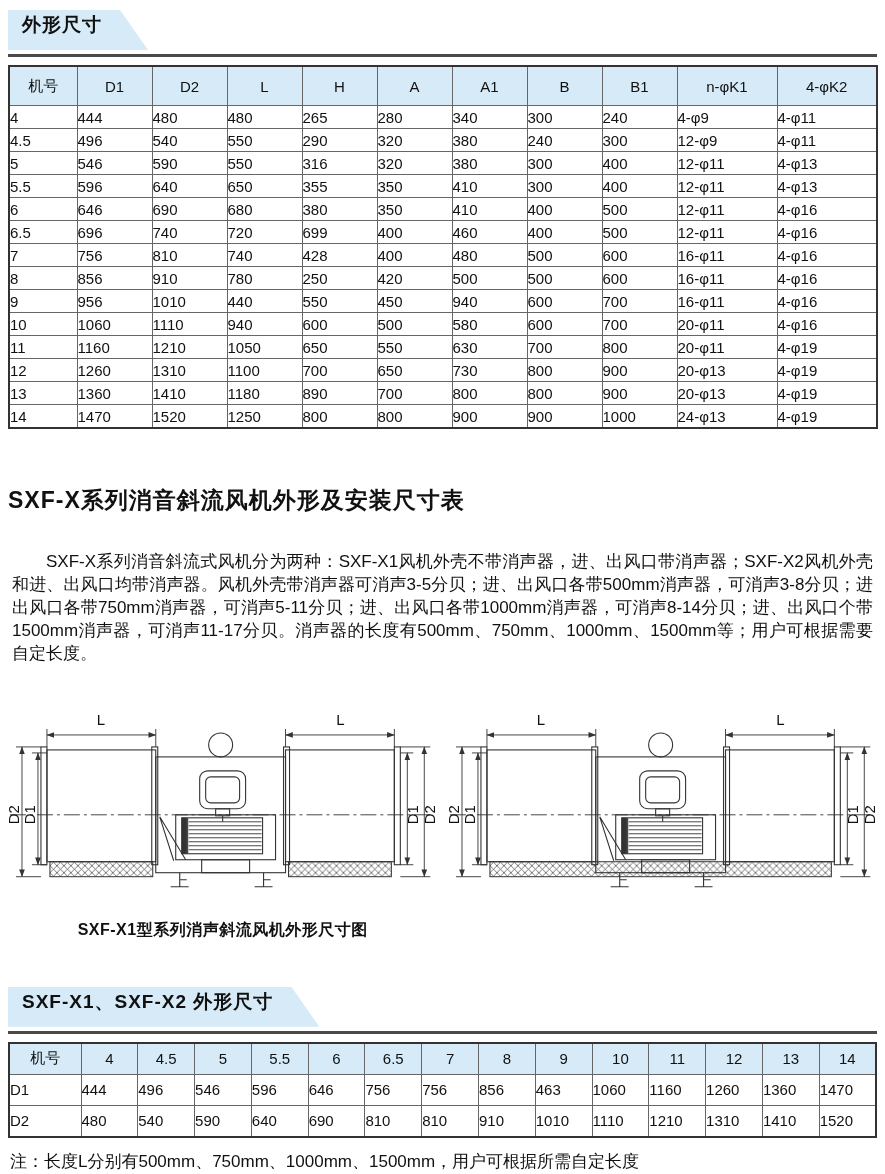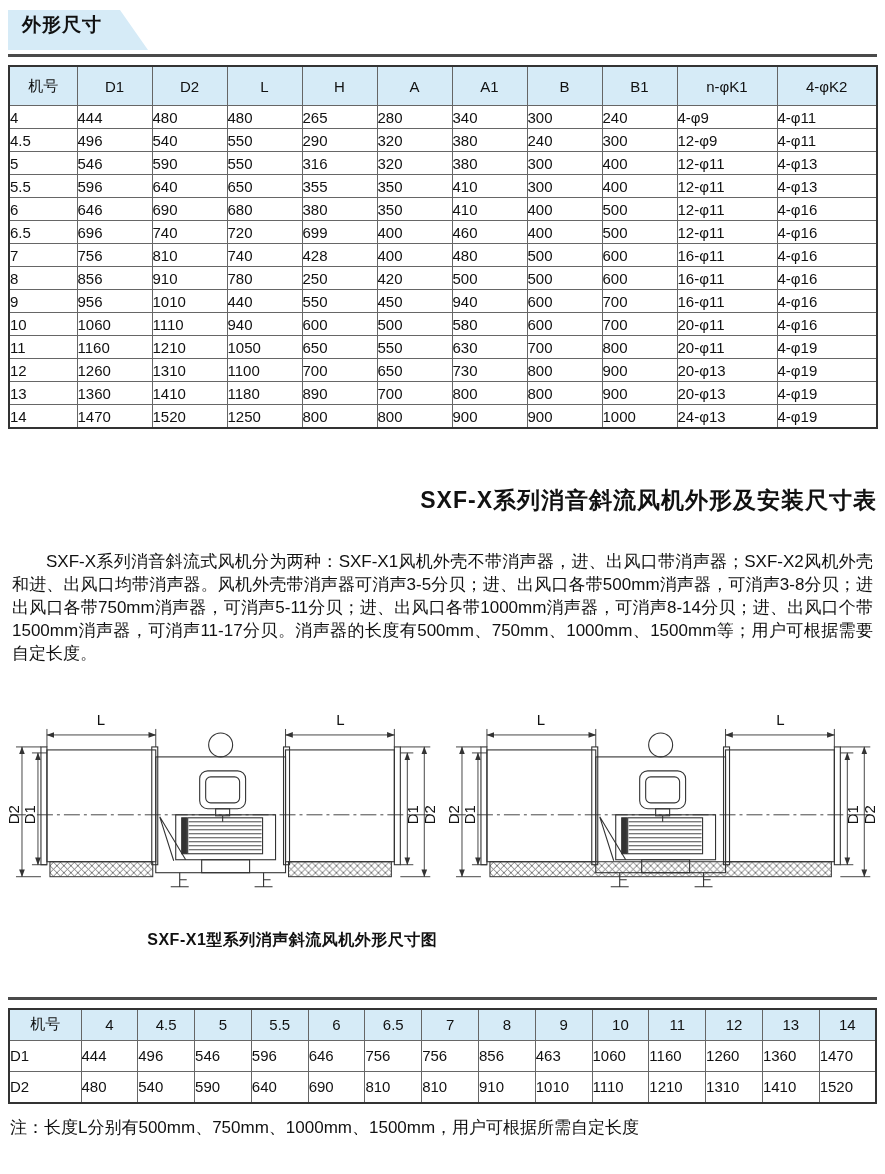--- a/index.html
+++ b/index.html
@@ -15,27 +15,27 @@
         border:2px solid #333;}
   th,td{border:1px solid #666;font-weight:normal;padding:0;overflow:hidden;white-space:nowrap;}
   #dim-table{margin-top:8px;font-size:15px;}
   #dim-table th{height:38px;background:#d6ebf7;}
   #dim-table td{height:22px;background:#fff;}
   #size-table{margin-top:8px;font-size:15px;}
   #size-table th{height:30px;background:#d6ebf7;}
   #size-table td{height:30px;background:#fff;}
   td.rowhead{background:#d6ebf7;}
 
-  h1.title{font-size:23px;text-align:right;margin:56px 0 0 0;letter-spacing:1px;}
+  h1.title{font-size:23px;text-align:left;margin:56px 0 0 0;letter-spacing:1px;}
   p.desc{font-size:17px;line-height:23px;margin:34px 4px 0 4px;text-indent:2em;text-align:justify;}
 
   .drawings{display:flex;justify-content:space-between;margin-top:40px;}
   figure{margin:0;width:49.4%;}
   figure svg{width:100%;height:auto;display:block;}
-  figcaption{text-align:right;font-weight:bold;font-size:16px;margin-top:15px;letter-spacing:.5px;}
+  figcaption{text-align:center;font-weight:bold;font-size:16px;margin-top:5px;letter-spacing:.5px;}
 
   .banner-wrap2{margin-top:46px;}
   p.note{font-size:17px;margin:12px 0 0 2px;}
 </style>
 </head>
 <body>
 
 <div class="page">
 
   <div>
@@ -405,20 +405,23 @@
       <text transform="translate(27 110) rotate(-90)">D1</text>
       <text transform="translate(411 110) rotate(-90)">D1</text>
       <text transform="translate(428 110) rotate(-90)">D2</text>
     </g>
   </svg>
         </div>
     </figure>
   </div>
 
   <div class="banner-wrap2">
+    <div class="banner">
+      <span>SXF-X1、SXF-X2 外形尺寸</span>
+    </div>
     <div class="rule"></div>
   </div>
 
   <table id="size-table">
     <colgroup>
         <col style="width:72px">
       </colgroup>
     <thead>
         <tr>
           <th>机号</th>

